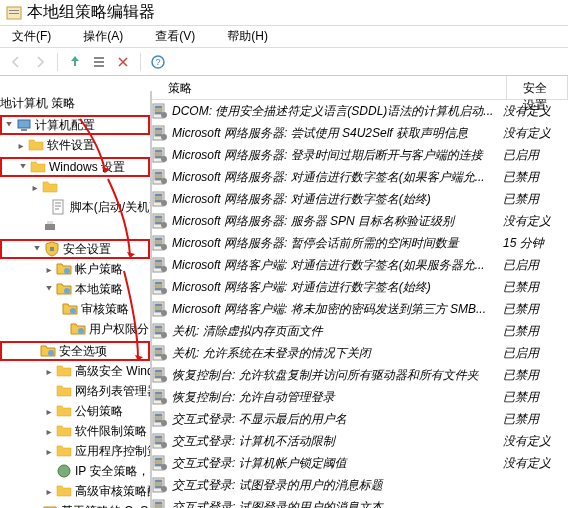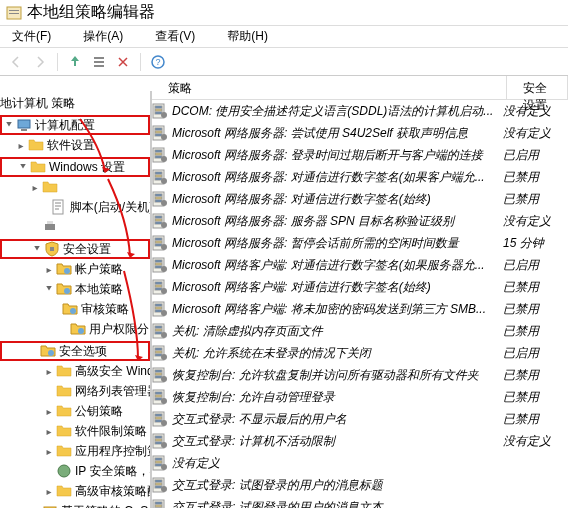--- a/index.html
+++ b/index.html
@@ -448,20 +448,21 @@
           <span class="lval">没有定义</span>
         </div>
         <div class="lrow">
           <svg class="licon pol-icon" viewBox="0 0 16 16">
             <rect x="1" y="1" width="11" height="14"></rect>
             <rect class="blu" x="3" y="3" width="7" height="2"></rect>
             <rect class="yel" x="3" y="6" width="7" height="2"></rect>
             <rect class="blu" x="3" y="9" width="7" height="2"></rect>
             <circle cx="12" cy="12" r="3" fill="#888"></circle>
           </svg>
+          <span class="lname">交互式登录: 计算机帐户锁定阈值</span>
           <span class="lval">没有定义</span>
         </div>
         <div class="lrow">
           <svg class="licon pol-icon" viewBox="0 0 16 16">
             <rect x="1" y="1" width="11" height="14"></rect>
             <rect class="blu" x="3" y="3" width="7" height="2"></rect>
             <rect class="yel" x="3" y="6" width="7" height="2"></rect>
             <rect class="blu" x="3" y="9" width="7" height="2"></rect>
             <circle cx="12" cy="12" r="3" fill="#888"></circle>
           </svg>

